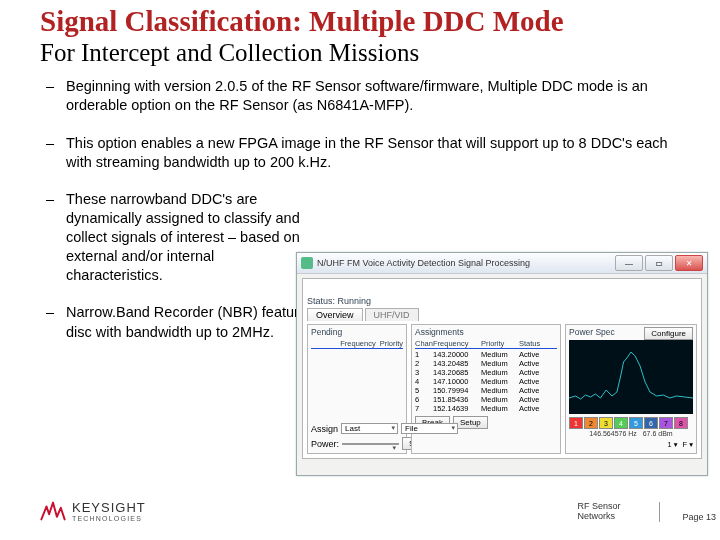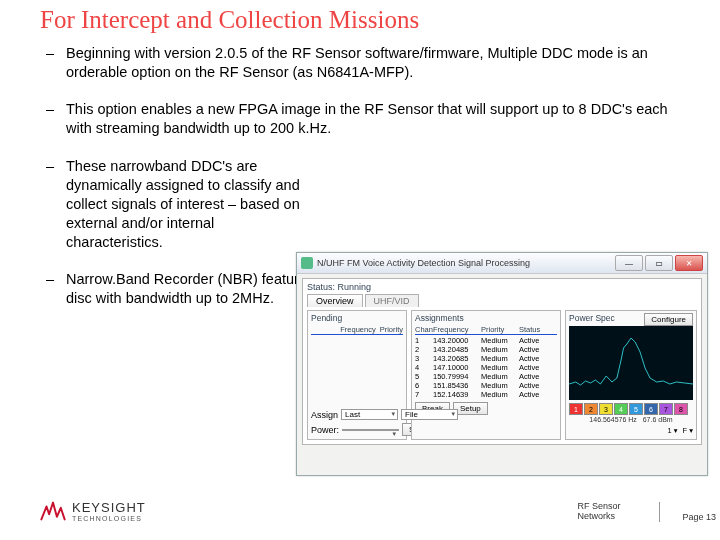--- a/index.html
+++ b/index.html
@@ -17,21 +17,21 @@
     font-family: Georgia, 'Times New Roman', serif;
     font-size: 29px;
     color: #b22222;
     font-weight: 600;
     line-height: 1.08;
     margin: 0 0 2px 0;
   }
   .subtitle {
     font-family: Georgia, 'Times New Roman', serif;
     font-size: 25px;
-    color: #ef4444;
+    color: #000000;
     font-weight: 400;
     margin: 0 0 10px 0;
   }
   ul.bullets { list-style: none; padding: 0; margin: 0; }
   ul.bullets > li {
     position: relative;
     padding-left: 26px;
     font-size: 14.5px;
     line-height: 1.32;
     margin-bottom: 18px;
@@ -69,21 +69,21 @@
   .appwin .titlebar .icon {
     width:12px;height:12px;background:#5b8; border-radius:2px; margin-right:4px;
   }
   .appwin .titlebar .t { flex:1; font-size:9px; color:#333; }
   .appwin .winbtn { width:26px; height:14px; margin-left:2px; border:1px solid #aaa; background:linear-gradient(#fafcff,#dde3ea); border-radius:2px; display:flex;align-items:center;justify-content:center;font-size:8px;}
   .appwin .winbtn.close { background:linear-gradient(#f8b8b0,#d9534f); border-color:#c44; color:#fff;}
   .notebook {
     margin:4px 5px 3px 5px;
     border:1px solid #b5b5b5;
     background:#fff;
-    padding:3px 4px 4px 4px;
+    padding:17px 4px 4px 4px;
   }
   .nb-title { font-size:9px; color:#345; margin-bottom:2px; }
   .tabrow { display:flex; gap:2px; margin-bottom:3px; }
   .tab { padding:1px 8px; border:1px solid #b0b0b0; border-bottom:none; background:linear-gradient(#fff,#eee); font-size:9px;}
   .tab.off { background:#f0f0f0; color:#777;}
   .panebox { display:flex; gap:4px; }
   .pane {
     border:1px solid #b5b5b5; background:#fafafa; padding:2px 3px 3px 3px;
   }
   .pane.left { width:92px; }
@@ -116,20 +116,21 @@
   .brand svg { width:26px; height:22px; }
   .brand .name { font-size:13px; letter-spacing:1px; color:#333;}
   .brand .name .sub { font-size:7px; display:block; letter-spacing:1.2px; color:#555;}
   .footright { display:flex; align-items:flex-end; gap:22px; font-size:9px; color:#333;}
   .footright .sep { width:1px; height:20px; background:#999;}
 </style>
 </head>
 <body>
 
 <div class="slide">
+  <h1 class="title">Signal Classification: Multiple DDC Mode</h1>
   <h2 class="subtitle">For Intercept and Collection Missions</h2>
 
   <ul class="bullets">
     <li>Beginning with version 2.0.5 of the RF Sensor software/firmware, Multiple DDC mode is an orderable option on the RF Sensor (as N6841A-MFP).</li>
     <li>This option enables a new FPGA image in the RF Sensor that will support up to 8 DDC's each with streaming bandwidth up to 200 k.Hz.</li>
     <li class="narrow">These narrowband DDC's are dynamically assigned to classify and collect signals of interest – based on external and/or internal characteristics.</li>
     <li class="last">Narrow.Band Recorder (NBR) feature can stream single channel of IQ data to disc with bandwidth up to 2MHz.</li>
   </ul>
 
   <div class="appwin">

